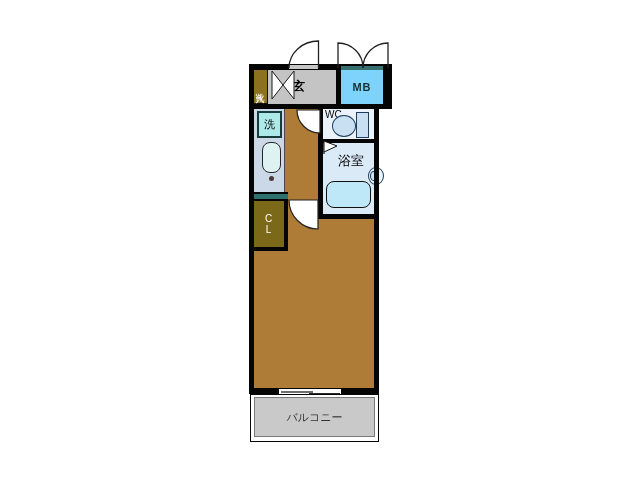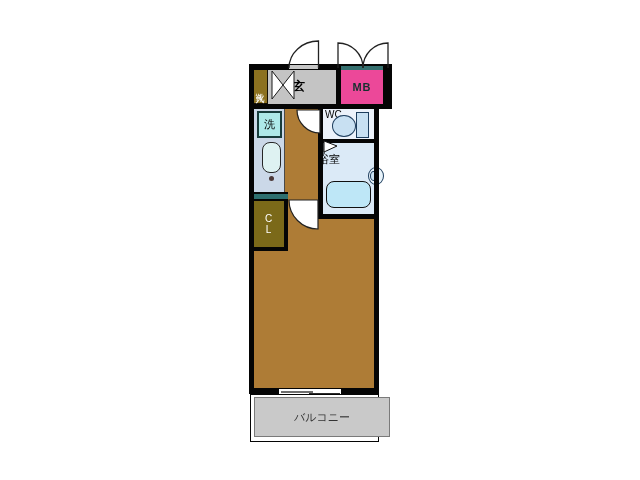--- a/index.html
+++ b/index.html
@@ -8,21 +8,21 @@
     font-family:"Liberation Sans","DejaVu Sans",sans-serif;color:#000;
   }
   .abs{position:absolute;box-sizing:border-box;}
   .wall{background:#050505;}
   
   .shoe{left:252px;top:68px;width:16px;height:36px;background:#8C7120;border:1px solid #151005;
         color:#fff;font-size:9px;line-height:10px;display:flex;align-items:center;justify-content:center;
         writing-mode:vertical-rl;text-orientation:upright;}
   .genkan{left:268px;top:70px;width:68px;height:34px;background:#C4C4C4;}
   .genkan-label{left:293px;top:78px;width:24px;font-size:12px;font-weight:600;}
-  .mb{left:341px;top:70px;width:42px;height:34px;background:#ec4899;display:flex;align-items:center;justify-content:center;
+  .mb{left:341px;top:70px;width:42px;height:34px;background:#7dd3fc;display:flex;align-items:center;justify-content:center;
       font-size:11px;color:#16302f;font-weight:600;letter-spacing:1px;}
   .opening-genkan{left:289px;top:65px;width:29px;height:4px;background:#C6C6C6;}
   .opening-mb{left:341px;top:66px;width:42px;height:4px;background:#35706f;}
   
   .main-room{left:254px;top:109px;width:120px;height:279px;background:#AE7C36;}
   .main-room-label{left:254px;top:270px;width:120px;text-align:center;font-size:19px;line-height:22px;font-weight:600;}
   
   .kitchen{left:254px;top:109px;width:31px;height:83px;background:#CBD8E8;border-right:1px solid #4a4a4a;}
   .washer{left:257px;top:111px;width:25px;height:27px;background:#AEE9E9;border:2px solid #173c3c;
           display:flex;align-items:center;justify-content:center;font-size:11px;}
@@ -30,27 +30,27 @@
   .stove-dot{left:269px;top:176px;width:5px;height:5px;background:#4d3a3a;border-radius:50%;}
   .teal-strip{left:254px;top:192px;width:34px;height:9px;background:#2E6F6F;border-top:2px solid #050505;border-bottom:2px solid #050505;}
   .closet{left:254px;top:201px;width:34px;height:50px;background:#7B6919;border-right:4px solid #050505;border-bottom:4px solid #050505;
           color:#fff;font-size:10px;line-height:11px;display:flex;flex-direction:column;align-items:center;justify-content:center;letter-spacing:1px;}
   
   .wc{left:323px;top:109px;width:51px;height:30px;background:#ECF2FA;font-size:10px;}
   .wc-label{left:325px;top:109px;font-size:10px;}
   .toilet-bowl{left:332px;top:115px;width:24px;height:22px;background:#C8E0F2;border:1.5px solid #1d3d5d;border-radius:50%;}
   .toilet-tank{left:356px;top:112px;width:13px;height:26px;background:#C8E0F2;border:1.5px solid #1d3d5d;}
   .bath{left:323px;top:143px;width:51px;height:71px;background:#DBEAF7;overflow:hidden;}
-  .bath-label{left:318px;top:152px;font-size:11px;}
+  .bath-label{left:338px;top:152px;font-size:13px;}
   .tub{left:326px;top:181px;width:45px;height:27px;background:#BEE7F7;border:1.6px solid #101010;border-radius:8px;}
   .basin{left:368px;top:167px;width:16px;height:18px;background:#E9F4FB;border:1.5px solid #1d3d5d;border-radius:50%;}
   .basin-inner{left:370px;top:171px;width:7px;height:10px;background:#CBE2F2;border:1px solid #1d3d5d;border-radius:50%;}
   
   .balcony-outer{left:250px;top:394px;width:129px;height:48px;background:#fff;border:1px solid #050505;}
-  .balcony-inner{left:254px;top:397px;width:136px;height:40px;background:#C9C9C9;border:1px solid #7a7a7a;
+  .balcony-inner{left:254px;top:397px;width:121px;height:40px;background:#C9C9C9;border:1px solid #7a7a7a;
                  display:flex;align-items:center;justify-content:center;font-size:11px;color:#333;}
   .slide-open{left:279px;top:389px;width:62px;height:5px;background:#fff;}
   .slide-line1{left:281px;top:391px;width:32px;height:2px;background:#6e6e6e;}
   .slide-line2{left:309px;top:393px;width:31px;height:1px;background:#2a2a2a;}
   svg.overlay{position:absolute;left:0;top:0;pointer-events:none;}
 </style>
 </head>
 <body>
 
 <div id="stage">

